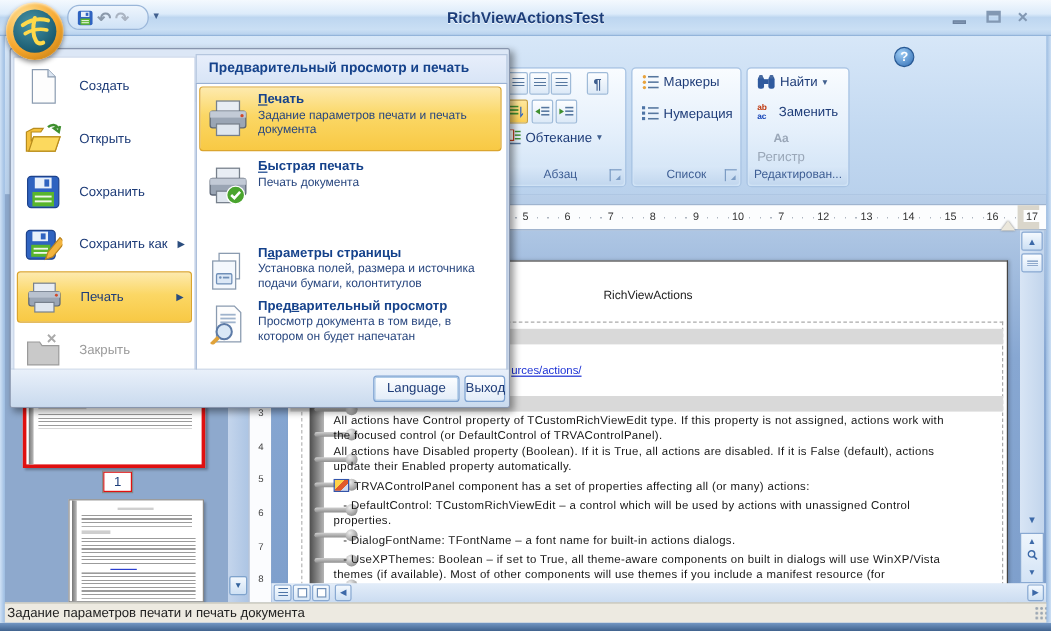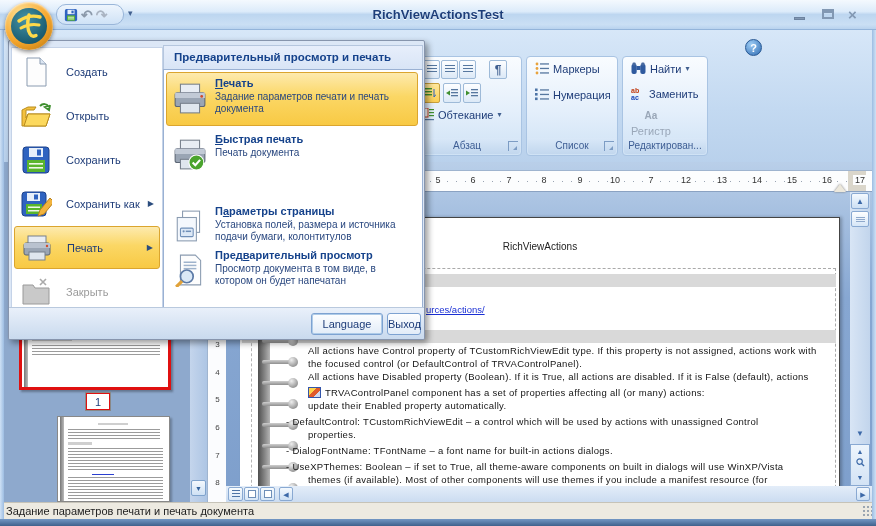--- a/index.html
+++ b/index.html
@@ -99,21 +99,21 @@
   .doc-dash-l{position:absolute;left:11px;top:110px;height:175px;border-left:1px dashed #b5b5b5;}
   .doc-stripe{position:absolute;left:2px;width:594px;height:13px;background:#d9d9d9;}
   .doc-head{position:absolute;left:57px;font-size:10px;font-weight:bold;color:#111;}
   .spiral{position:absolute;left:18px;top:118px;width:12px;height:167px;background:linear-gradient(90deg,#4e4e4e,#8a8a8a 60%,#b5b5b5);}
   .pin{position:absolute;left:22px;width:34px;height:4px;background:linear-gradient(#cfcfcf,#8f8f8f);border-radius:2px;}
   .pin:after{content:"";position:absolute;right:-2px;top:-3px;width:10px;height:10px;border-radius:50%;
     background:radial-gradient(circle at 35% 30%,#eee,#999 70%,#777);}
   .doc-frag{position:absolute;font-size:9.5px;color:#222;}
   .doc-link{color:#1a2fd4;text-decoration:underline;}
   .doc-body{position:absolute;left:0;top:126px;width:600px;font-size:9.5px;color:#151515;letter-spacing:.3px;}
-  .dl{padding-left:68px;white-space:nowrap;overflow:hidden;line-height:13px;}
+  .dl{padding-left:38px;white-space:nowrap;overflow:hidden;line-height:13px;}
   .dl.bullet{padding-left:46px;}
   .dl.gap{margin-top:3px;}
   .mini-ico{display:inline-block;width:13px;height:11px;vertical-align:-2px;margin-right:4px;
     border:1px solid #3355aa;background:linear-gradient(135deg,#ffd24a 0 40%,#e05a2b 40% 70%,#cfd8ee 70%);}
 
   .vscroll{position:absolute;left:624px;top:30px;width:20px;height:294px;background:linear-gradient(90deg,#d8e5f5,#c2d5ec);}
   .sbtn{position:absolute;left:1px;width:18px;height:16px;border:1px solid #89a9d2;border-radius:2px;
     background:linear-gradient(#f4f9fe,#cde0f4);color:#3c69a8;font-size:8px;text-align:center;line-height:15px;}
   .sthumb{position:absolute;left:1px;top:19px;width:18px;height:16px;border:1px solid #89a9d2;border-radius:2px;
     background:linear-gradient(#fdfeff,#d6e6f7);}
@@ -384,22 +384,22 @@
         <div class="pin" style="top:163px;"></div>
           <div class="pin" style="top:184px;"></div>
         <div class="pin" style="top:205px;"></div>
           <div class="pin" style="top:226px;"></div>
         <div class="pin" style="top:247px;"></div>
           <div class="pin" style="top:268px;"></div>
         <div class="doc-body">
           <div class="dl">All actions have Control property of TCustomRichViewEdit type. If this property is not assigned, actions work with</div>
           <div class="dl">the focused control (or DefaultControl of TRVAControlPanel).</div>
           <div class="dl">All actions have Disabled property (Boolean). If it is True, all actions are disabled. If it is False (default), actions</div>
+          <div class="dl">update their Enabled property automatically.</div>
           <div class="dl gap"><span class="mini-ico"></span><span>TRVAControlPanel component has a set of properties affecting all (or many) actions:</span></div>
-          <div class="dl">update their Enabled property automatically.</div>
           <div class="dl bullet gap">-   DefaultControl: TCustomRichViewEdit – a control which will be used by actions with unassigned Control</div>
           <div class="dl">properties.</div>
           <div class="dl bullet gap">-   DialogFontName: TFontName – a font name for built-in actions dialogs.</div>
           <div class="dl bullet gap">-   UseXPThemes: Boolean – if set to True, all theme-aware components on built in dialogs will use WinXP/Vista</div>
           <div class="dl">themes (if available). Most of other components will use themes if you include a manifest resource (for</div>
           <div class="dl">Delphi 7-2009 – all other components). And the rest of components (speed-buttons and tab-controls) will use</div>
         </div>
       </div>
 
       <div class="vscroll">

